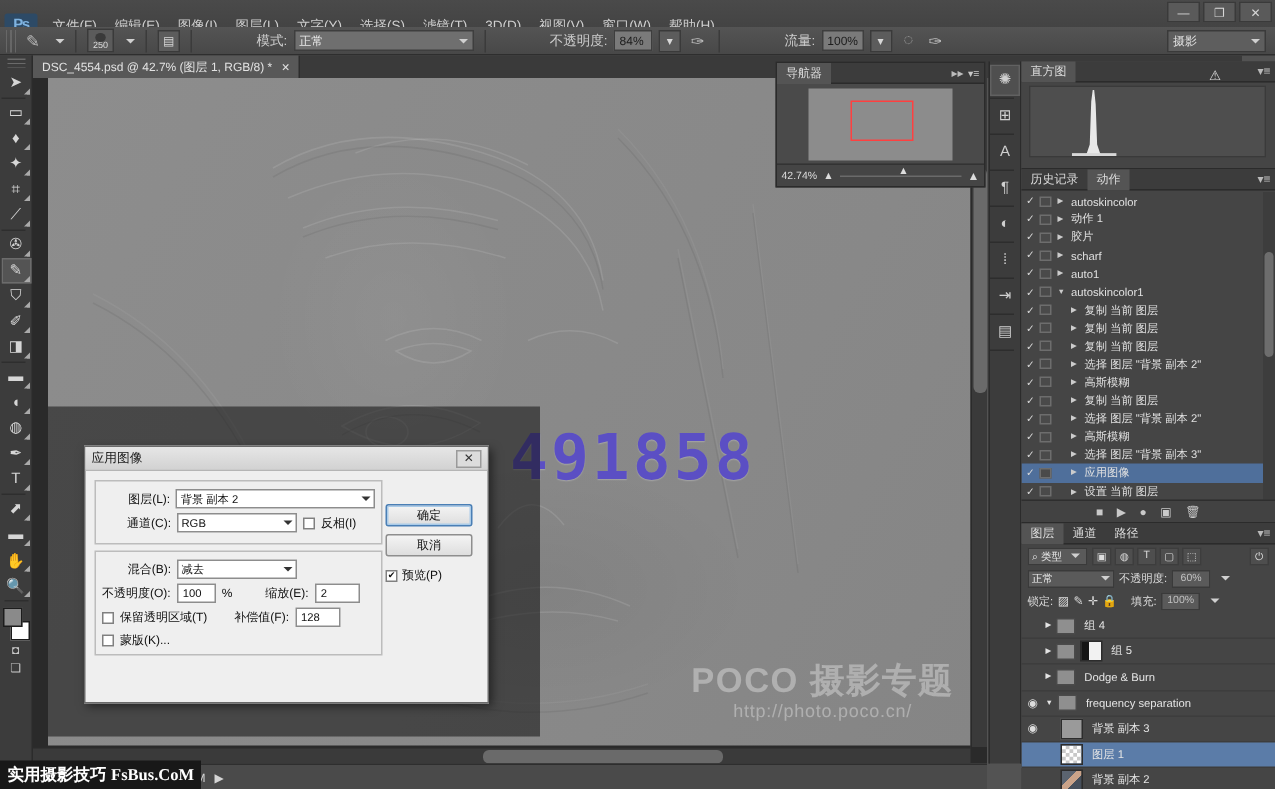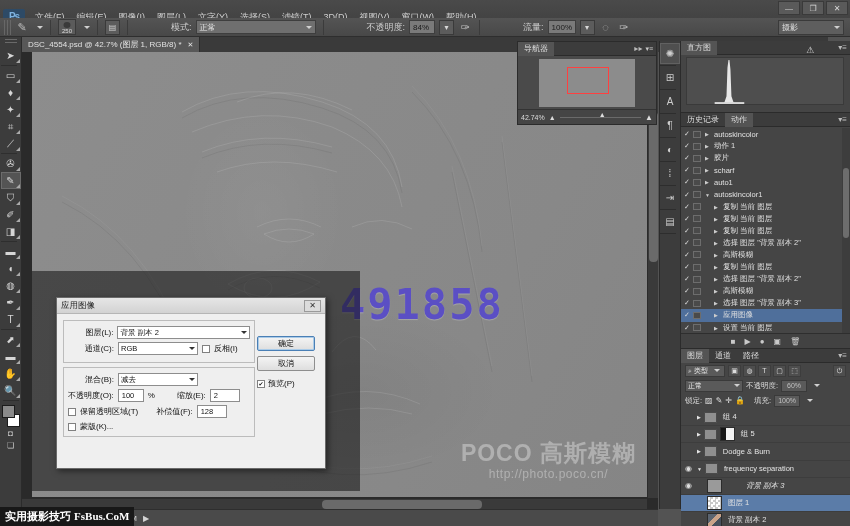--- a/index.html
+++ b/index.html
@@ -370,21 +370,21 @@
       <g stroke="#ffffff" stroke-opacity="0.10" fill="none" stroke-width="1">
         <path d="M40 384 q90 -30 180 10 q90 40 180 10"></path>
         <path d="M420 114 l40 200"></path>
         <path d="M470 84 l30 240"></path>
         <path d="M60 294 l120 -40"></path>
         <path d="M30 144 q80 40 120 140"></path>
         <path d="M380 34 q60 60 70 160"></path>
       </g>
     </svg>
     <div class="poco-wm">
-      <div class="p1">POCO 高斯模糊</div>
+      <div class="p1">POCO 摄影专题</div>
       <div class="p2">http://photo.poco.cn/</div>
     </div>
   </div>
   <div class="bignum">491858</div>
   <div class="cv-scroll-v">
     <div class="thumb"></div>
   </div>
   <div class="cv-scroll-h">
     <div class="thumb"></div>
   </div>
@@ -672,21 +672,21 @@
         <div class="lay-row">
           <span class="eye">◉</span>
           <span style="font-size: 5px;">▼</span>
           <span class="folder"></span>
           <span style="margin-left: 3px;">frequency separation</span>
         </div>
         <div class="lay-row">
           <span class="eye">◉</span>
           <span style="width: 7px;"></span>
           <span class="thumb16 gray"></span>
-          <span style="margin-left: 21px; font-style: italic;">背景 副本 3</span>
+          <span style="margin-left: 3px;">背景 副本 3</span>
         </div>
         <div class="lay-row sel">
           <span class="eye off">◉</span>
           <span style="width: 7px;"></span>
           <span class="thumb16 chk"></span>
           <span style="margin-left: 3px;">图层 1</span>
         </div>
         <div class="lay-row">
           <span class="eye off">◉</span>
           <span style="width: 7px;"></span>

